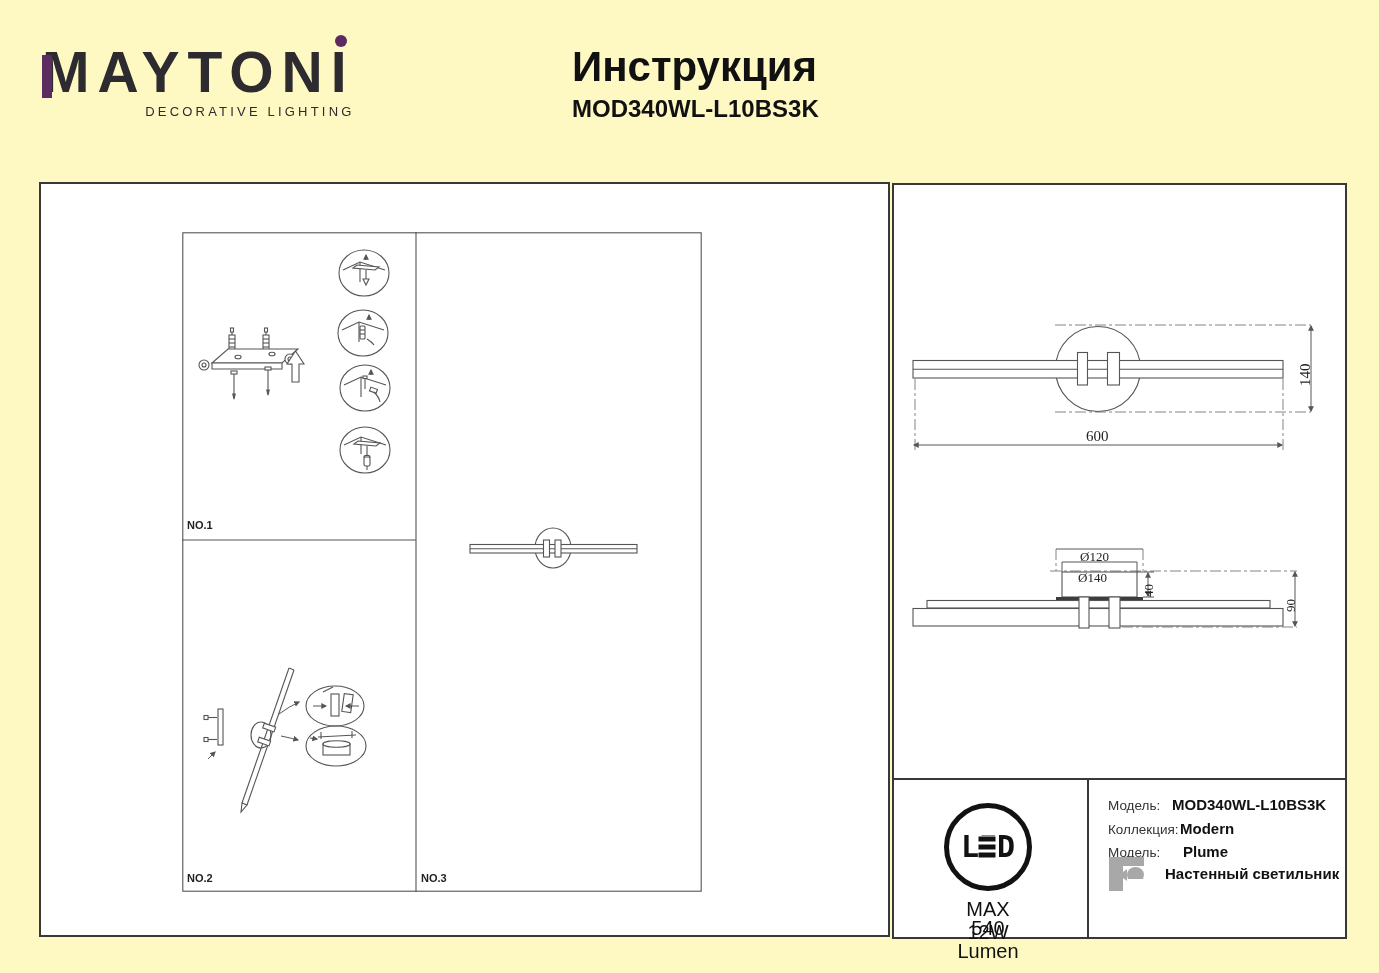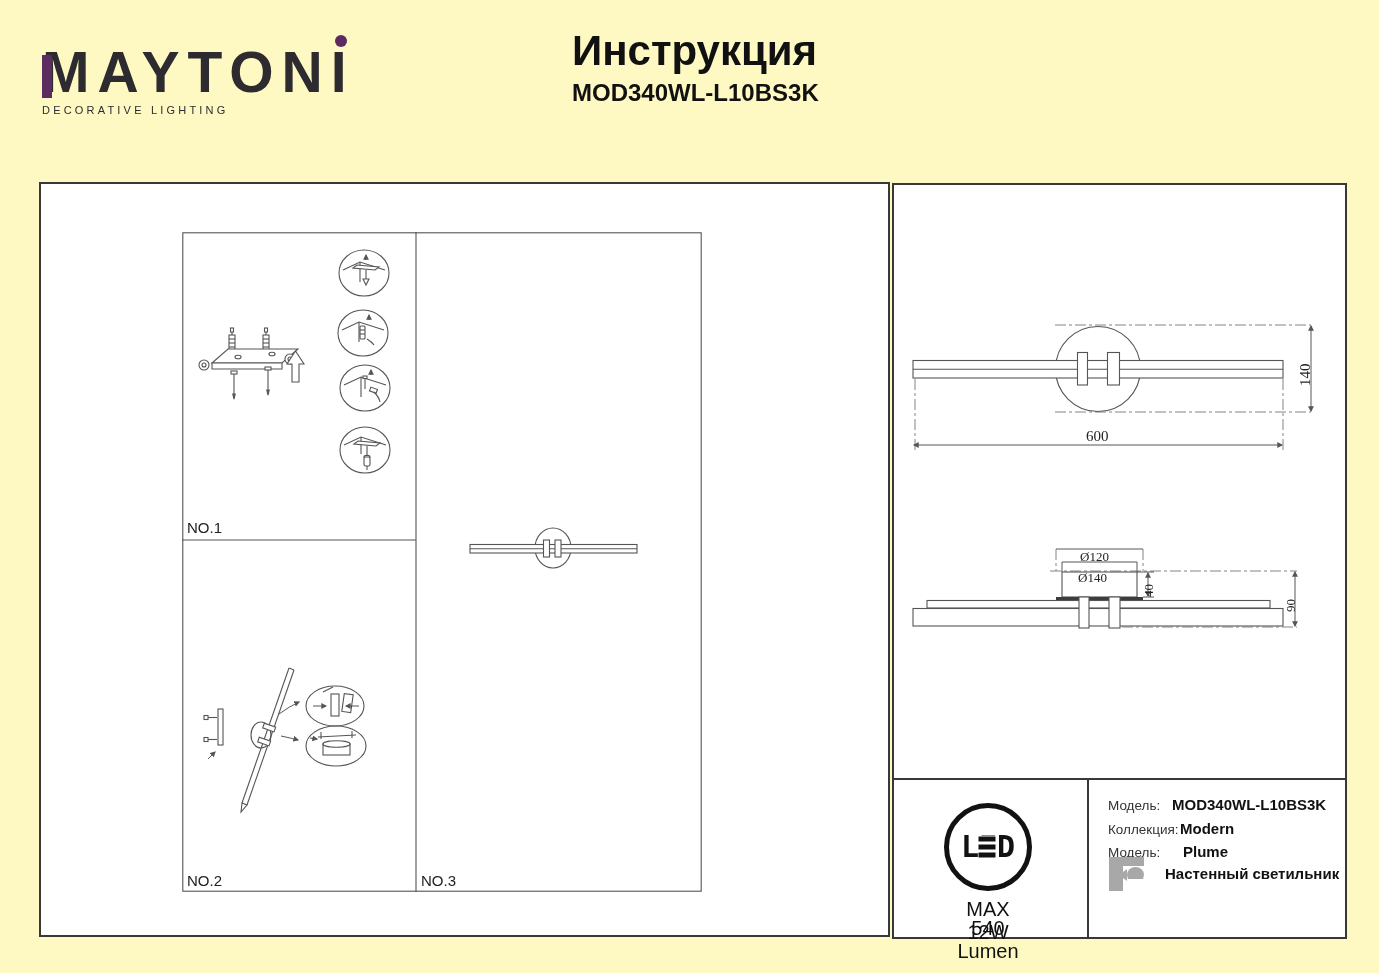--- a/index.html
+++ b/index.html
@@ -6,41 +6,41 @@
   #page{position:relative;width:1379px;height:973px;background:#fef9c3;
         font-family:"Liberation Sans",sans-serif;color:#1d1d1f;overflow:hidden;}
   .abs{position:absolute;}
 
   
   .brand{left:42px;top:44px;}
   .brand-name{position:relative;display:inline-block;font-size:57px;font-weight:bold;
               letter-spacing:8px;color:#2d2a30;line-height:1;}
   .m-accent{position:absolute;left:0;top:11px;width:10px;height:43px;}
   .i-dot{position:absolute;right:8px;top:-9px;width:12px;height:12px;border-radius:50%;}
-  .brand-tagline{font-size:11px;letter-spacing:3.2px;color:#2d2a30;margin-top:3px;}
-
-  
-  .titleblock{left:572px;top:30px;}
+  .brand-tagline{font-size:13px;letter-spacing:3.2px;color:#2d2a30;text-align:right;margin-top:3px;}
+
+  
+  .titleblock{left:572px;top:46px;}
   .doc-title{font-size:42px;font-weight:bold;line-height:1;color:#111;}
   .doc-model{font-size:24px;font-weight:bold;color:#111;margin-top:7px;}
 
   
   .frame{border:2px solid #383838;box-sizing:border-box;background:#fff;}
   .box-left{left:39px;top:182px;width:851px;height:755px;}
   .box-right{left:892px;top:183px;width:455px;height:756px;}
   .spec-box{left:892px;top:778px;width:455px;height:161px;}
   .spec-divider{left:1087px;top:778px;width:2px;height:161px;background:#383838;}
 
   svg{position:absolute;overflow:visible;}
   .ln{stroke:#555;stroke-width:1.1;fill:none;}
   .lnw{stroke:#555;stroke-width:1.1;fill:#fff;}
   .dd{stroke:#777;stroke-width:0.9;fill:none;stroke-dasharray:11 3 3 3;}
   .dim{stroke:#444;stroke-width:0.9;fill:none;}
 
-  .no-label{font-size:15px;font-weight:normal;color:#222;}
+  .no-label{font-size:11px;font-weight:bold;color:#222;}
   .dim-label{font-family:"Liberation Serif",serif;font-size:15px;color:#222;}
   .dim-small{font-family:"Liberation Serif",serif;font-size:13px;color:#222;}
   .vdim{transform:rotate(-90deg);transform-origin:left top;}
 
   
   .led-badge{left:944px;top:803px;width:88px;height:88px;border:5px solid #121212;border-radius:50%;
              box-sizing:border-box;display:flex;align-items:center;justify-content:center;}
   .led-inner{position:relative;font-family:"DejaVu Sans Mono",monospace;font-weight:bold;
              font-size:30px;color:#121212;letter-spacing:0;line-height:1;}
   .led-ebars{position:absolute;left:50%;top:50%;transform:translate(-50%,-50%);

